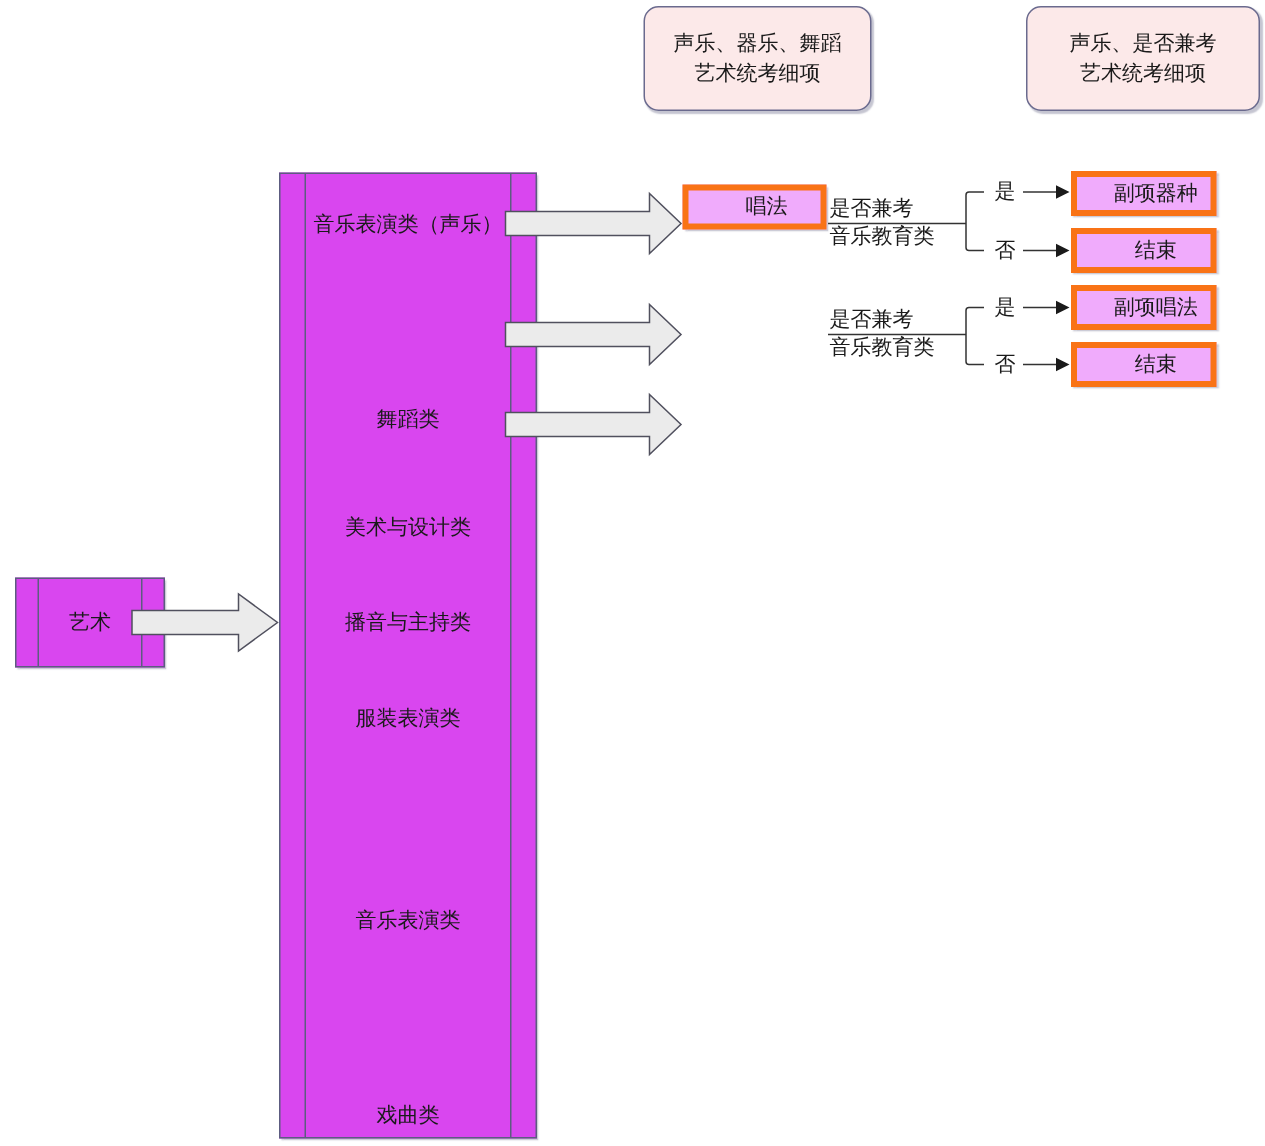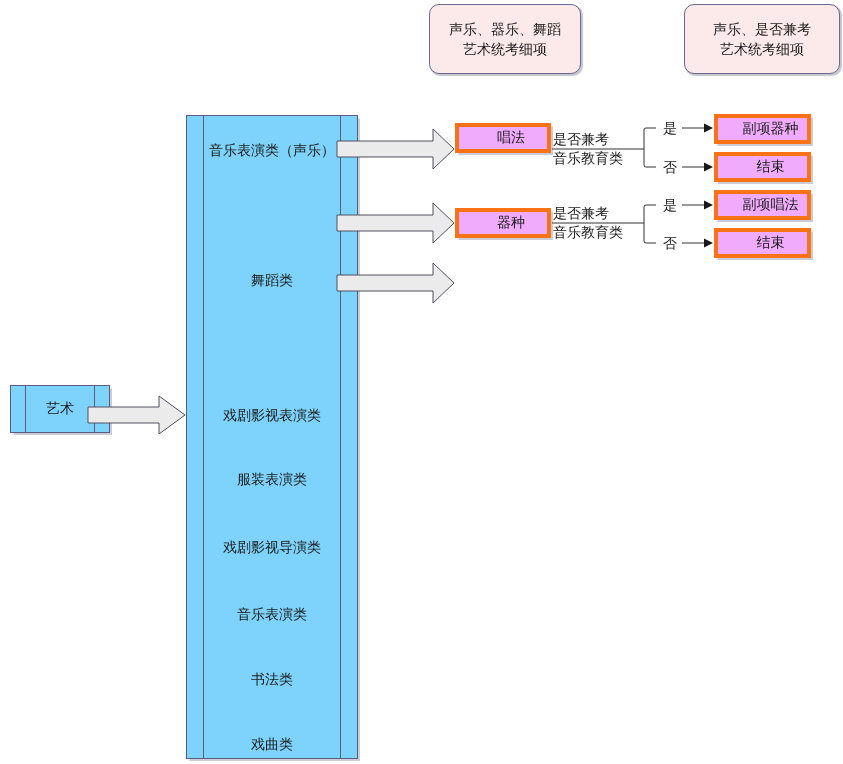--- a/index.html
+++ b/index.html
@@ -9,21 +9,21 @@
     overflow:hidden;
   }
   .pink-box {
     position:absolute; background:#FCE9E9; border:1px solid #6A6A8E;
     border-radius:10px; display:flex; align-items:center; justify-content:center;
     text-align:center; font-size:14px; line-height:20px; white-space:pre-line;
     box-shadow:1.5px 1.5px 1px rgba(110,110,140,0.40);
     box-sizing:border-box;
   }
   .predef {
-    position:absolute; background:#7dd3fc; border:1px solid #5C5C80;
+    position:absolute; background:#d946ef; border:1px solid #5C5C80;
     box-sizing:border-box;
     box-shadow:1.5px 1.5px 1px rgba(110,110,140,0.35);
   }
   .inner-line { position:absolute; top:0; bottom:0; width:0; border-left:1px solid #5C5C80; }
   .cat-label {
     position:absolute; left:0; width:100%; height:20px; line-height:20px;
     text-align:center; font-size:14px;
   }
   .root-label {
     position:absolute; left:0; top:0; width:100%; height:100%;
@@ -54,29 +54,28 @@
   <div class="pink-box" style="left:429px;top:4px;width:152px;height:70px">声乐、器乐、舞蹈
 艺术统考细项</div>
   <div class="pink-box" style="left:684px;top:4px;width:156px;height:70px">声乐、是否兼考
 艺术统考细项</div>
 
   <div class="predef" style="left:186px;top:115px;width:172px;height:644px">
     <div class="inner-line" style="left:16px"></div>
     <div class="inner-line" style="right:16px"></div>
     <div class="cat-label" style="top:24px">音乐表演类（声乐）</div>
     <div class="cat-label" style="top:154px">舞蹈类</div>
-    <div class="cat-label" style="top:289px">戏剧影视表演类</div>
+    <div class="cat-label" style="top:226px">美术与设计类</div>
+    <div class="cat-label" style="top:289px">播音与主持类</div>
     <div class="cat-label" style="top:353px">服装表演类</div>
-    <div class="cat-label" style="top:421px">戏剧影视导演类</div>
     <div class="cat-label" style="top:488px">音乐表演类</div>
-    <div class="cat-label" style="top:553px">书法类</div>
     <div class="cat-label" style="top:618px">戏曲类</div>
   </div>
 
-  <div class="predef" style="left:10px;top:385px;width:100px;height:48px">
+  <div class="predef" style="left:10px;top:385px;width:100px;height:60px">
     <div class="inner-line" style="left:14px"></div>
     <div class="inner-line" style="right:14px"></div>
     <div class="root-label">艺术</div>
   </div>
 
   <svg class="connectors" width="843" height="764" viewBox="0 0 843 764">
 
     <polygon points="88,407 159,407 159,396 185,415 159,434 159,423 88,423" fill="#EBEBEB" stroke="#50505E" stroke-width="1"></polygon>
 
     <polygon points="337,141 433,141 433,129 454,149 433,169 433,157 337,157" fill="#EBEBEB" stroke="#50505E" stroke-width="1"></polygon>
@@ -92,21 +91,20 @@
 
     <path d="M552,223 H644" fill="none" stroke="#333333" stroke-width="1"></path>
     <path d="M656,205 H646 Q644,205 644,207 V241 Q644,243 646,243 H656" fill="none" stroke="#333333" stroke-width="1"></path>
     <path d="M682,205 H704" fill="none" stroke="#333333" stroke-width="1"></path>
     <polygon points="704,200.5 713,205 704,209.5" fill="#1a1a1a"></polygon>
     <path d="M682,243 H704" fill="none" stroke="#333333" stroke-width="1"></path>
     <polygon points="704,238.5 713,243 704,247.5" fill="#1a1a1a"></polygon>
   </svg>
 
   <div class="lav-node" style="left:455px;top:123px;width:96px;height:30px">唱法</div>
-  <div class="lav-node" style="left:455px;top:208px;width:96px;height:30px">器种</div>
 
   <div class="lav-node" style="left:714px;top:114px;width:97px;height:30px">副项器种</div>
   <div class="lav-node" style="left:714px;top:152px;width:97px;height:30px">结束</div>
   <div class="lav-node" style="left:714px;top:190px;width:97px;height:30px">副项唱法</div>
   <div class="lav-node" style="left:714px;top:228px;width:97px;height:30px">结束</div>
 
   <div class="cond-label" style="left:553px;top:130px">是否兼考
 音乐教育类</div>
   <div class="cond-label" style="left:553px;top:204px">是否兼考
 音乐教育类</div>

